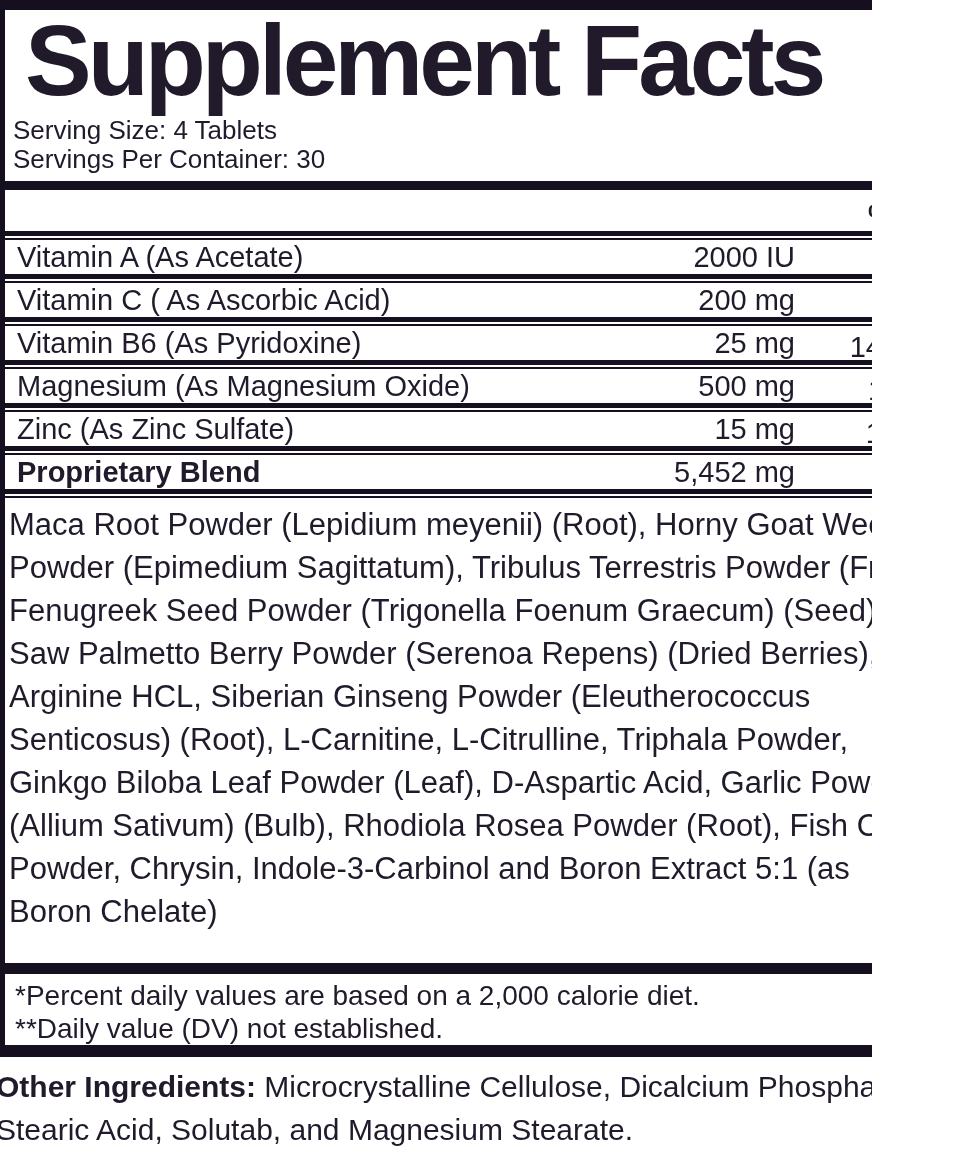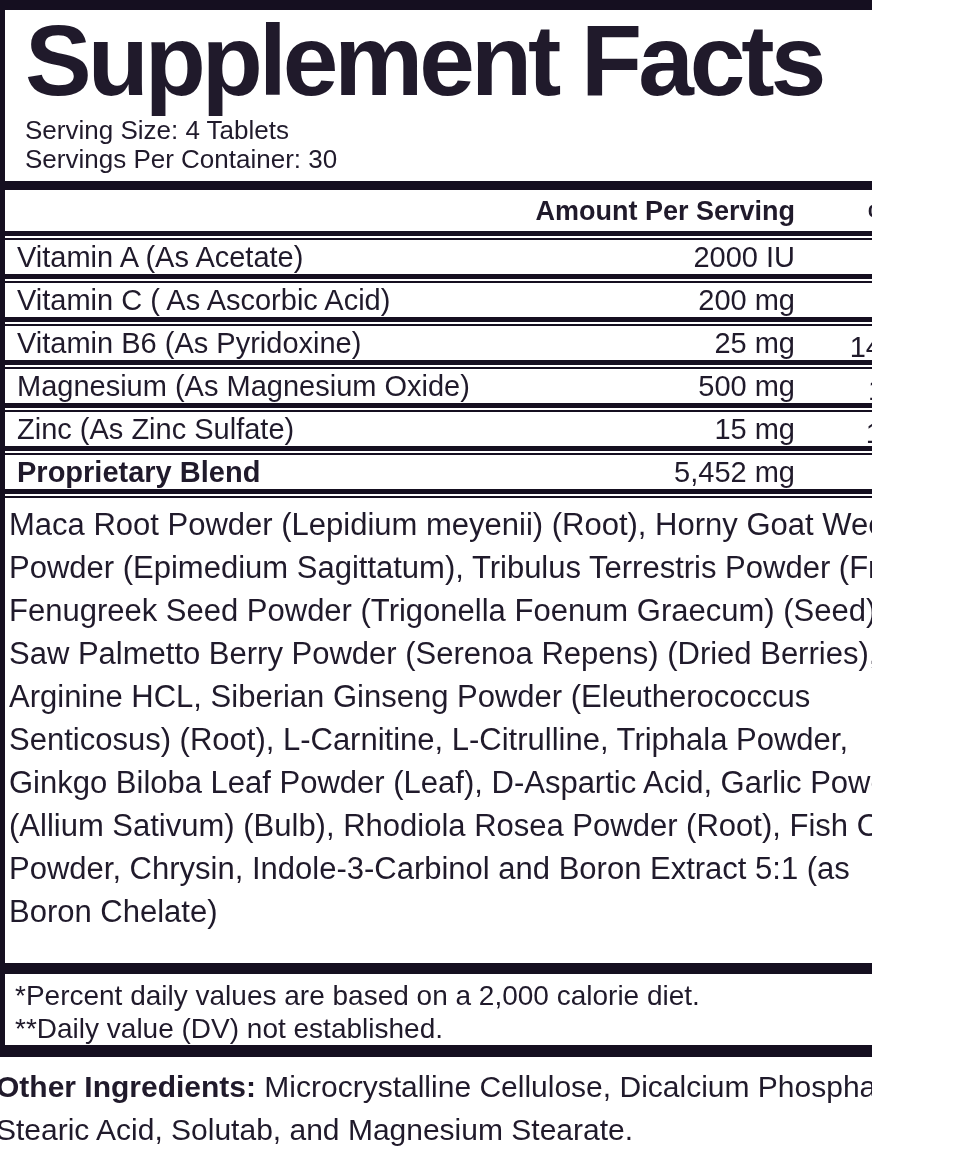--- a/index.html
+++ b/index.html
@@ -30,21 +30,21 @@
   .title {
     margin: 2px 0 0 20px;
     font-size: 100px;
     line-height: 96px;
     font-weight: bold;
     letter-spacing: -4px;
     white-space: nowrap;
     color: #201a2b;
   }
   .serving-block {
-    margin: 8px 0 0 20px;
+    margin: 8px 0 0 8px;
     font-size: 26px;
     line-height: 29px;
     color: #201a2b;
   }
   .thick-bar {
     width: 100%;
     background: #150f20;
   }
   .bar-header { height: 9px; margin-top: 7px; }
   .bar-footnotes { height: 11px; margin-top: 30px; }
@@ -115,21 +115,20 @@
 
     <div class="serving-block">
       <div>Serving Size: 4 Tablets</div>
       <div>Servings Per Container: 30</div>
     </div>
 
     <div class="thick-bar bar-header"></div>
 
     <div class="table-header">
       <span class="spacer"></span>
-      <span class="col-amount">Amount Per Serving</span>
       <span class="col-dv">%DV*</span>
     </div>
 
     <div class="sep">
         <div class="a"></div>
         <div class="g"></div>
         <div class="b"></div>
       </div>
 
     <div class="nutrient-row">

